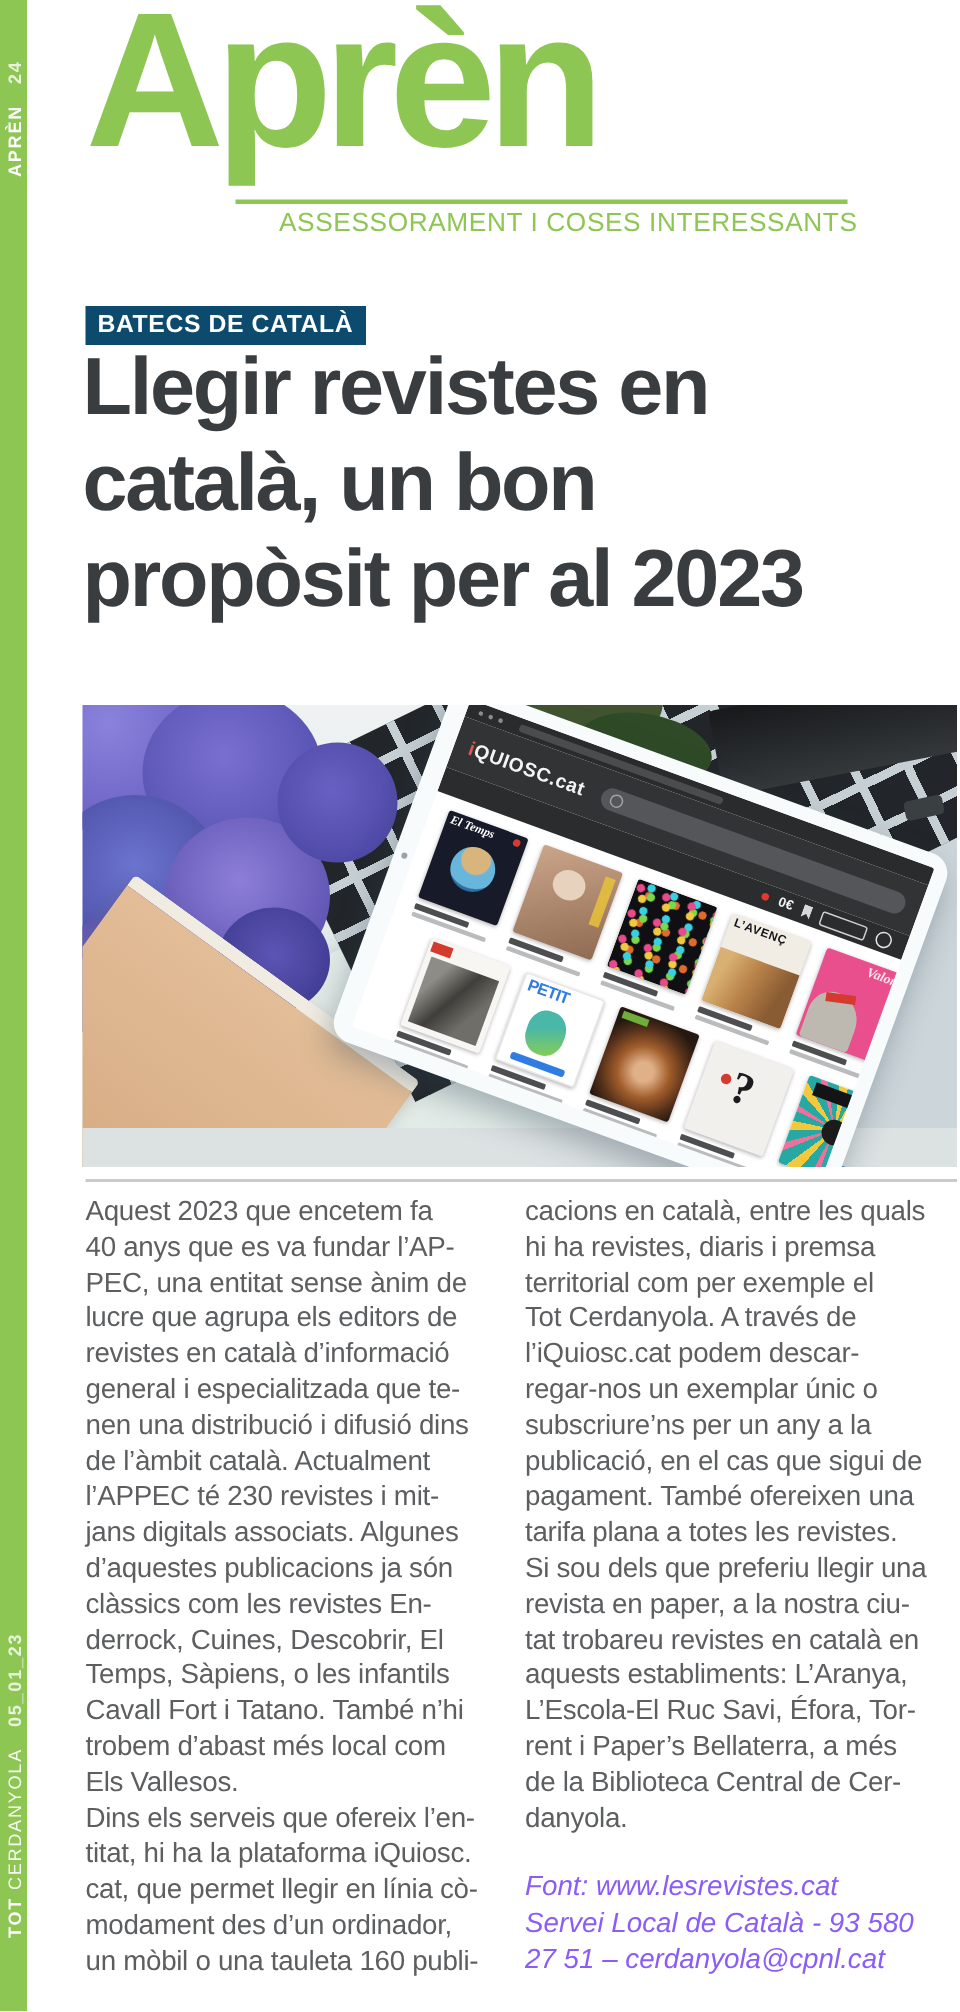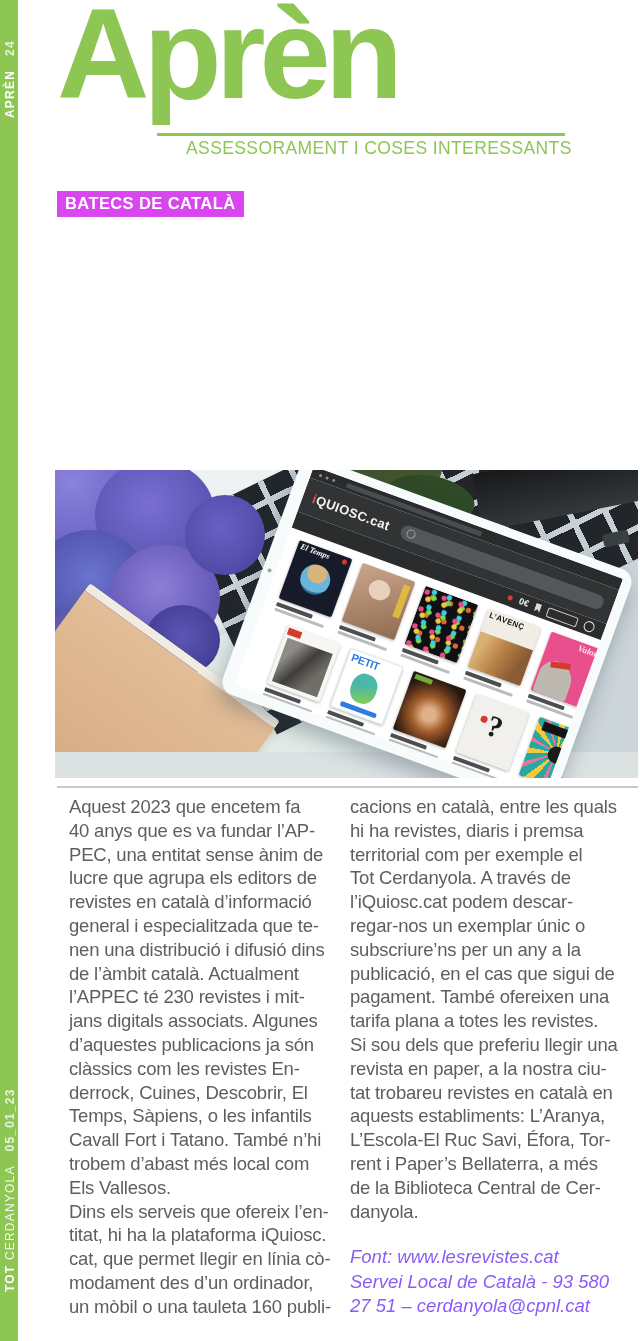--- a/index.html
+++ b/index.html
@@ -16,21 +16,21 @@
   .v-text .reg { opacity:.92; font-weight:normal; }
   .sp { display:inline-block; width:14px; }
 
   
   .masthead { position:absolute; left:57px; top:-22px; color:#8dc653; font-size:128px; font-weight:bold;
               letter-spacing:-6px; line-height:1.18; }
   .tag-rule { position:absolute; left:157px; top:133px; width:408px; height:3px; background:#8dc653; }
   .tagline  { position:absolute; left:186px; top:138px; color:#8dc653; font-size:17.5px; letter-spacing:.4px; }
 
   
-  .kicker { position:absolute; left:57px; top:191px; background:#d946ef; color:#fff; font-weight:bold;
+  .kicker { position:absolute; left:57px; top:204px; background:#0c4a6e; color:#fff; font-weight:bold;
             font-size:16.5px; letter-spacing:.4px; padding:3px 9px 4px 8px; }
 
   
   .headline { position:absolute; left:55px; top:226px; width:560px; color:#3a3d40; font-weight:bold;
               font-size:54px; line-height:64px; letter-spacing:-1.5px; white-space:pre-line; }
 
   
   .photo { position:absolute; left:55px; top:470px; width:583px; height:308px; overflow:hidden;
            background:linear-gradient(180deg,#eef2f2 0%,#e4eaeb 55%,#d9dfe0 100%); }
   .photo * { position:absolute; }
@@ -130,41 +130,44 @@
   .c9 .rb { position:absolute; left:12px; top:18px; width:7px; height:7px; border-radius:50%; background:#d43a2e; }
   .c10 { background:repeating-conic-gradient(from 10deg at 50% 46%,#f2c93c 0 12deg,#27a8a2 12deg 26deg,#e8739c 26deg 34deg,#27a8a2 34deg 48deg); }
   .c10 .mic { position:absolute; left:20px; top:22px; width:17px; height:17px; border-radius:50%; background:#1b1b1d; }
   .c10 .blabel { position:absolute; left:6px; top:3px; width:26px; height:9px; background:#141416; }
   .deskfront { left:0; top:282px; width:583px; height:26px; background:#dce1e2; }
 
   
   .rule { position:absolute; left:57px; top:786px; width:581px; height:2px; background:#c9cbcb; }
   .bodycol { position:absolute; color:#5d5e60; font-size:18.5px; line-height:23.8px; letter-spacing:-.2px;
              white-space:pre-line; }
-  .col1 { left:57px; top:795px; width:282px;margin-left:12px; }
+  .col1 { left:57px; top:795px; width:282px; }
   .col2 { left:350px; top:795px; width:290px; }
   .source { position:absolute; left:350px; top:1245px; width:290px; color:#8b5cf6; font-size:18.5px;
             line-height:24.5px; font-style:italic; white-space:pre-line; }
 </style>
 </head>
 <body>
 
 <div class="page">
 
   <div class="spine">
     <div class="v-text" style="top:118px"><span class="b">APRÈN</span><span class="sp"></span><span class="dim">24</span></div>
     <div class="v-text" style="top:1292px"><span class="b">TOT</span> <span class="reg">CERDANYOLA</span><span class="sp"></span><span class="dim">05_01_23</span></div>
   </div>
 
   <h1 class="masthead">Aprèn</h1>
   <div class="tag-rule"></div>
   <div class="tagline">ASSESSORAMENT I COSES INTERESSANTS</div>
 
   <div class="kicker">BATECS DE CATALÀ</div>
 
+  <h2 class="headline">Llegir revistes en
+català, un bon
+propòsit per al 2023</h2>
 
   <div class="photo">
     <div class="palmrest"></div>
     <div class="silver"></div>
     <div class="keyboard"></div>
     <div class="hinge"></div>
     <div class="port"></div>
     <div class="leaf1"></div>
     <div class="leaf2"></div>
     <div class="petal p1"></div>

